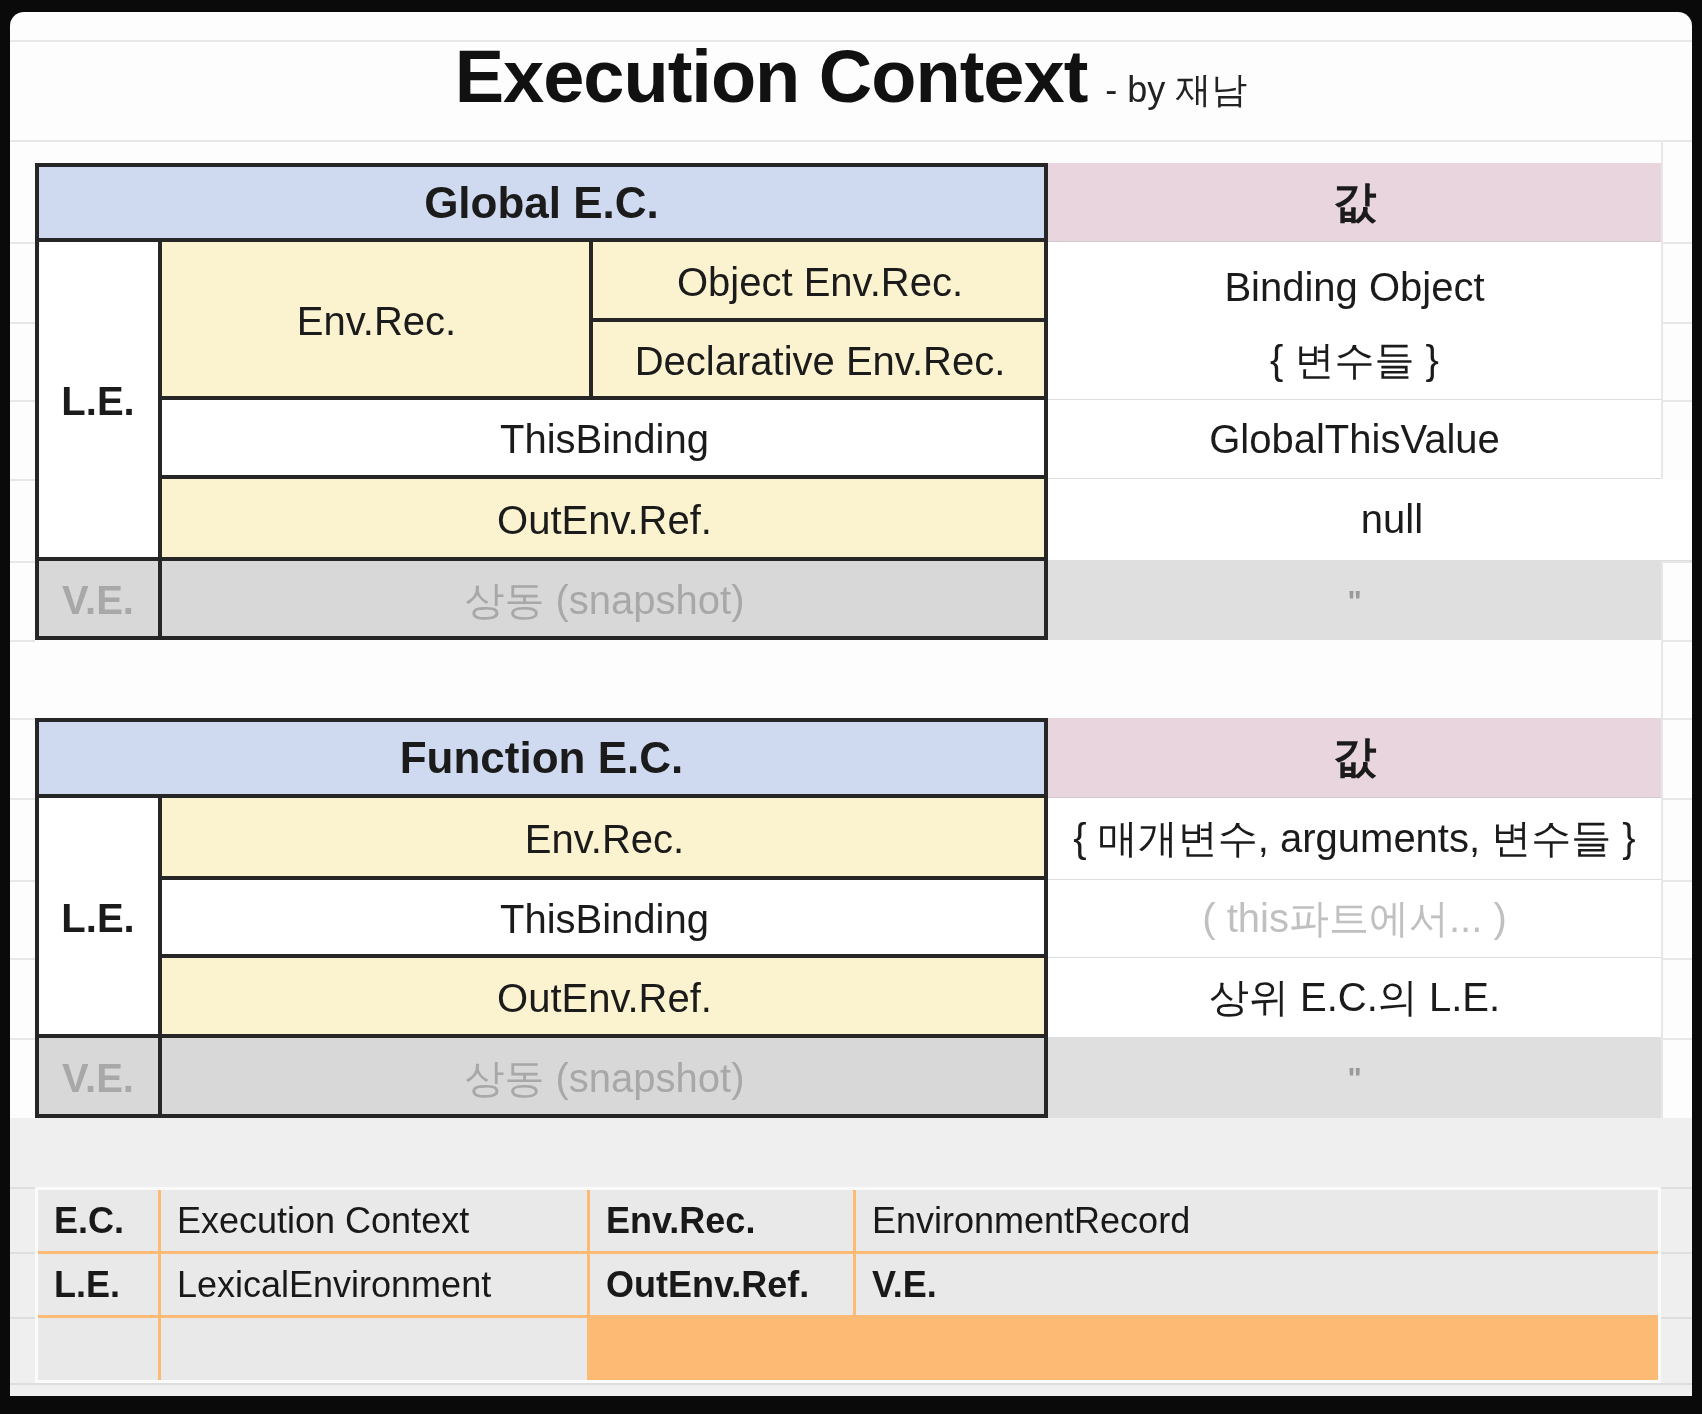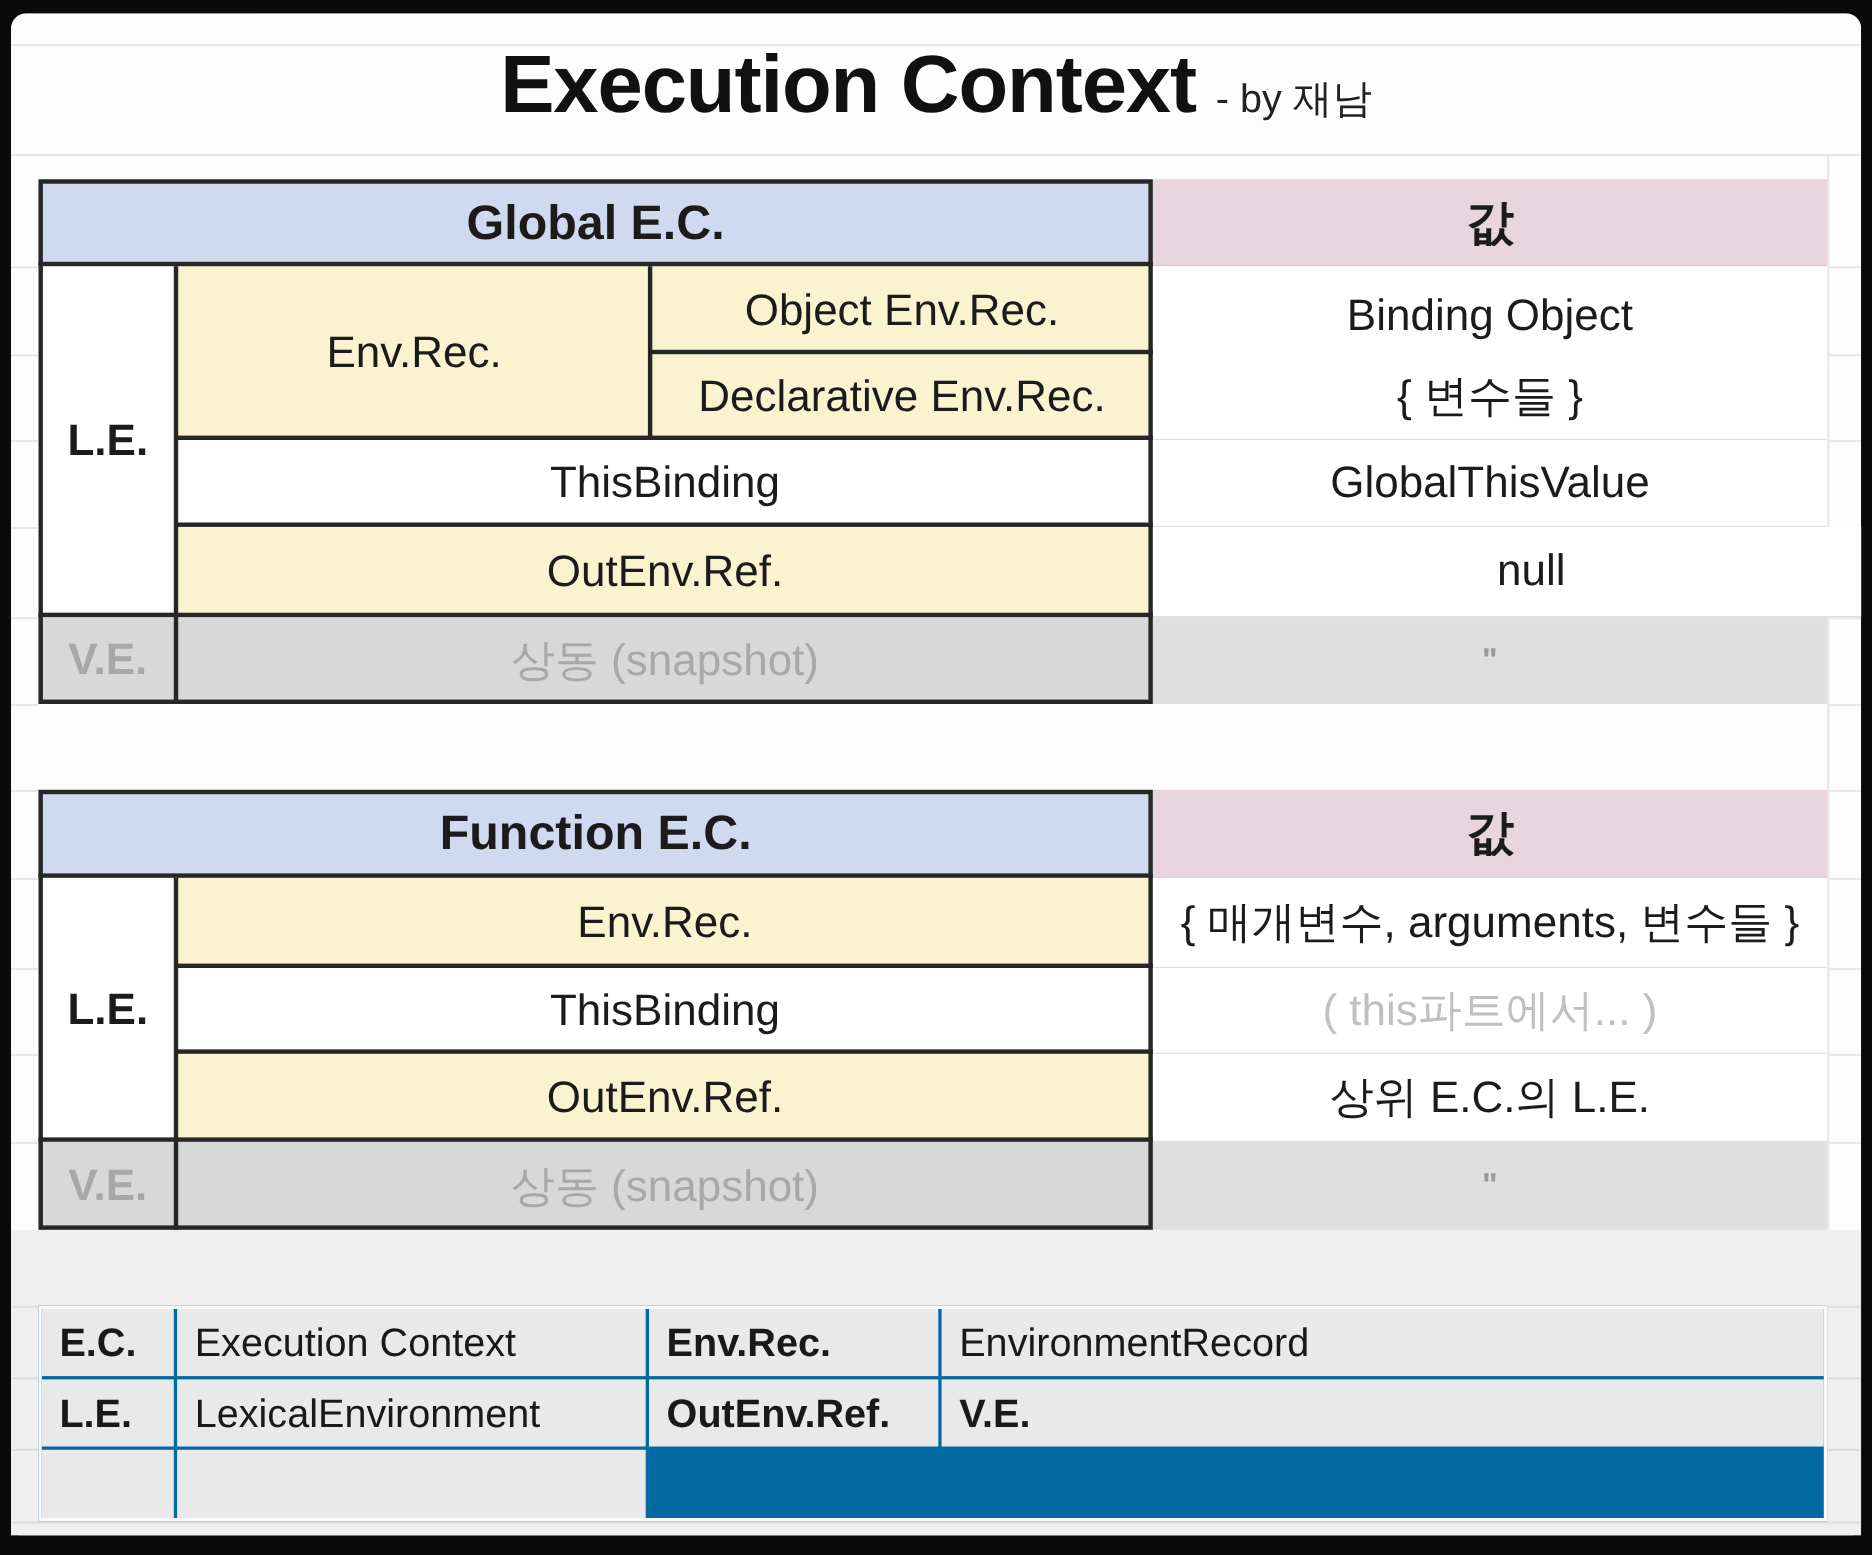--- a/index.html
+++ b/index.html
@@ -37,21 +37,21 @@
   .valcell{border-bottom:1px solid #dedede;}
   
   .tline{background:#262626;z-index:3;}
   .touter{border:4px solid #262626;z-index:3;background:transparent;pointer-events:none;}
   
   .bottom-section{left:10px;top:1118px;width:1682px;height:278px;background:#efefef;z-index:1;}
   .bgl{background:#dedede;z-index:1;}
   .legend{left:35px;top:1187px;width:1626px;height:196px;z-index:2;
           display:grid;grid-template-columns:120px 426px 263px 1fr;
           grid-template-rows:61px 61px 62px;gap:3px;
-          background:#0369a1;border:3px solid #fafafa;}
+          background:#fdba74;border:3px solid #fafafa;}
   .lcell{background:#e9e9e9;display:flex;align-items:center;
          padding-left:16px;font-size:36px;color:#191919;}
   .labbr{font-weight:bold;}
 </style>
 </head>
 <body>
 
 <div class="abs sheet"></div>
 
 <div class="abs gl" style="left:10px;top:40px;width:1682px;height:2px;"></div>

